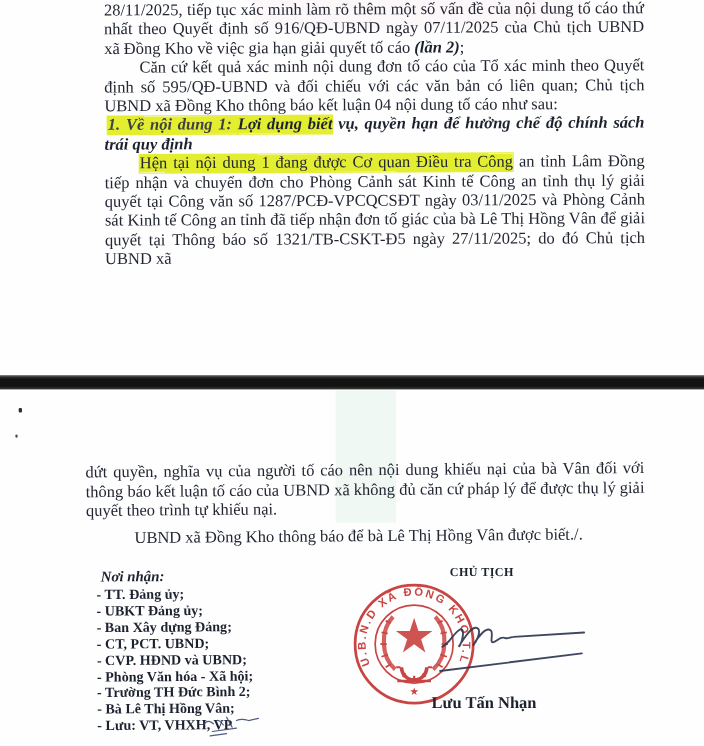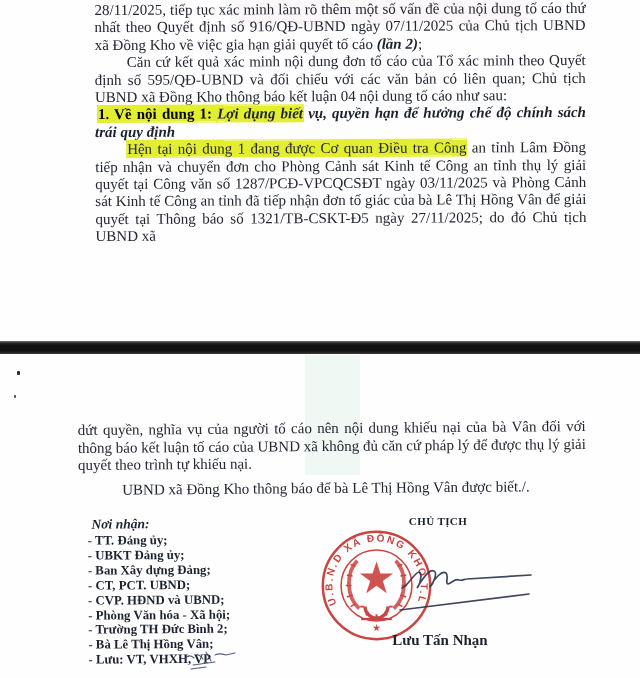--- a/index.html
+++ b/index.html
@@ -12,21 +12,21 @@
 
   
   .page1{
     position:absolute;left:95px;top:1px;width:491px;
     font-size:15px;line-height:17.4px;color:#232733;
     text-align:justify;transform:rotate(-0.25deg);
   }
   .page1 p,.page2-text p{margin:0;}
   .ind{text-indent:32px;}
   .ind-sm{text-indent:3px;}
-  .b{font-weight:bold;color:#000000;}
+  .b{font-weight:bold;color:#404040;font-style:italic;}
   .bi{font-weight:bold;font-style:italic;color:#1c212e;}
   .hl{background:#e4ee31;box-shadow:0 0 0 1px #e4ee31;}
 
   
   .band{
     position:absolute;left:0;top:341px;width:640px;height:13px;
     background:linear-gradient(to bottom,#777 0,#2a2a2a 2px,#131313 4px,#121212 10px,#3c3c3c 13px);
   }
 
   

